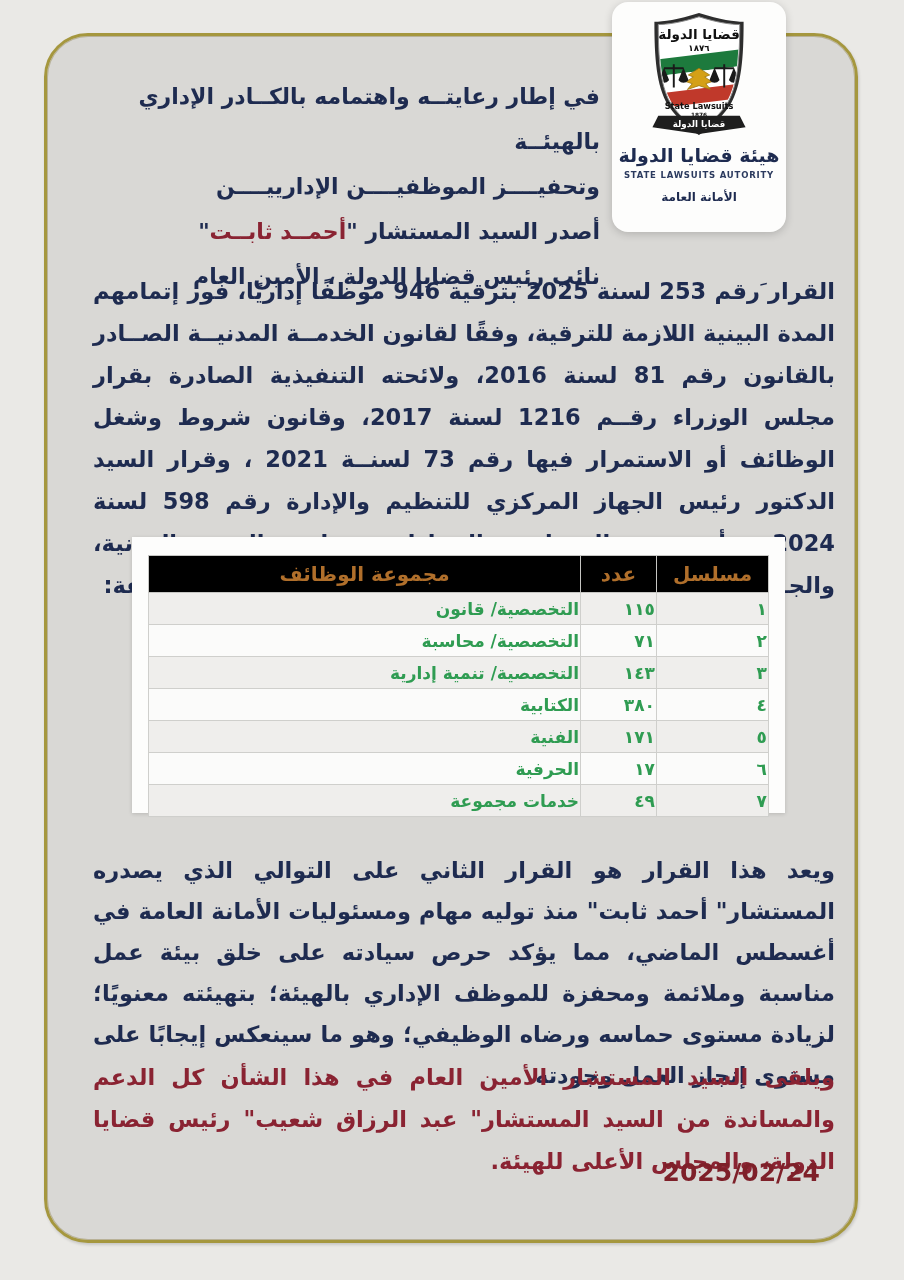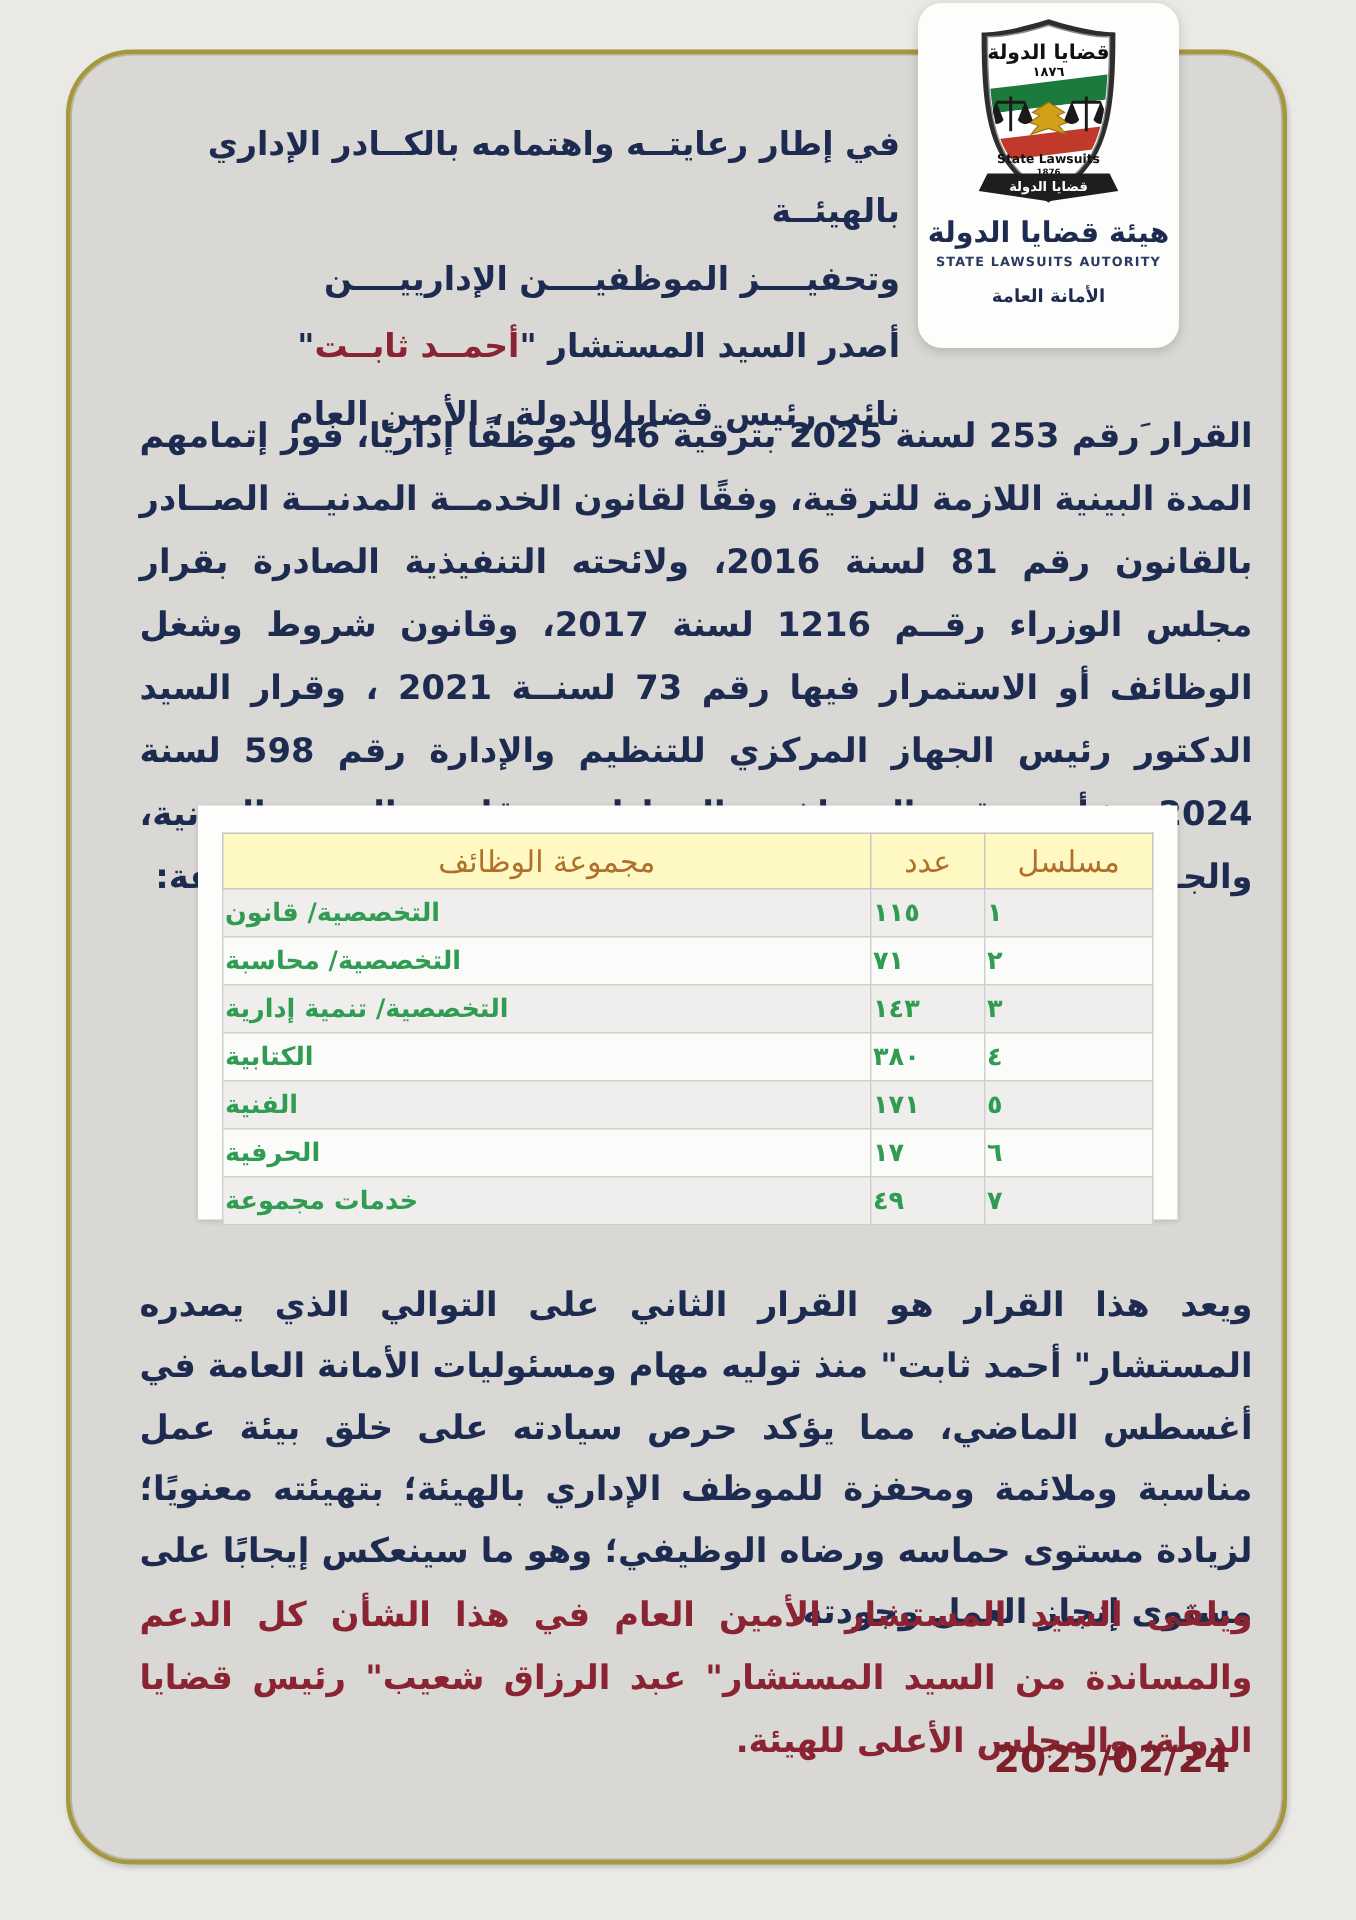--- a/index.html
+++ b/index.html
@@ -57,26 +57,26 @@
     box-shadow:0 1px 4px rgba(0,0,0,.15);
     z-index:2;
   }
   table.jobs{
     direction:rtl;border-collapse:collapse;
     margin:18px 16px 0 16px;width:621px;
     font-weight:bold;
   }
   table.jobs th{
     color:#b06f2b;font-size:20px;height:34px;
-    border:1px solid #c6c6c3;background:#fef9c3;
-    font-weight:normal;
+    border:1px solid #c6c6c3;background:#000000;
+    font-weight:bold;
   }
   table.jobs td{
     color:#2f9c52;font-size:17px;height:29px;
-    border:1px solid #cfcfcc;text-align:left;
+    border:1px solid #cfcfcc;text-align:right;
   }
   table.jobs tr:nth-child(odd) td{background:#efeeec;}
   table.jobs tr:nth-child(even) td{background:#fbfbfa;}
   .col-serial{width:112px;}
   .col-count{width:76px;}
   .date{
     position:absolute;top:1134px;right:84px;
     color:#7e2029;font-weight:bold;font-size:25px;
     direction:ltr;
     margin-top:24px;

